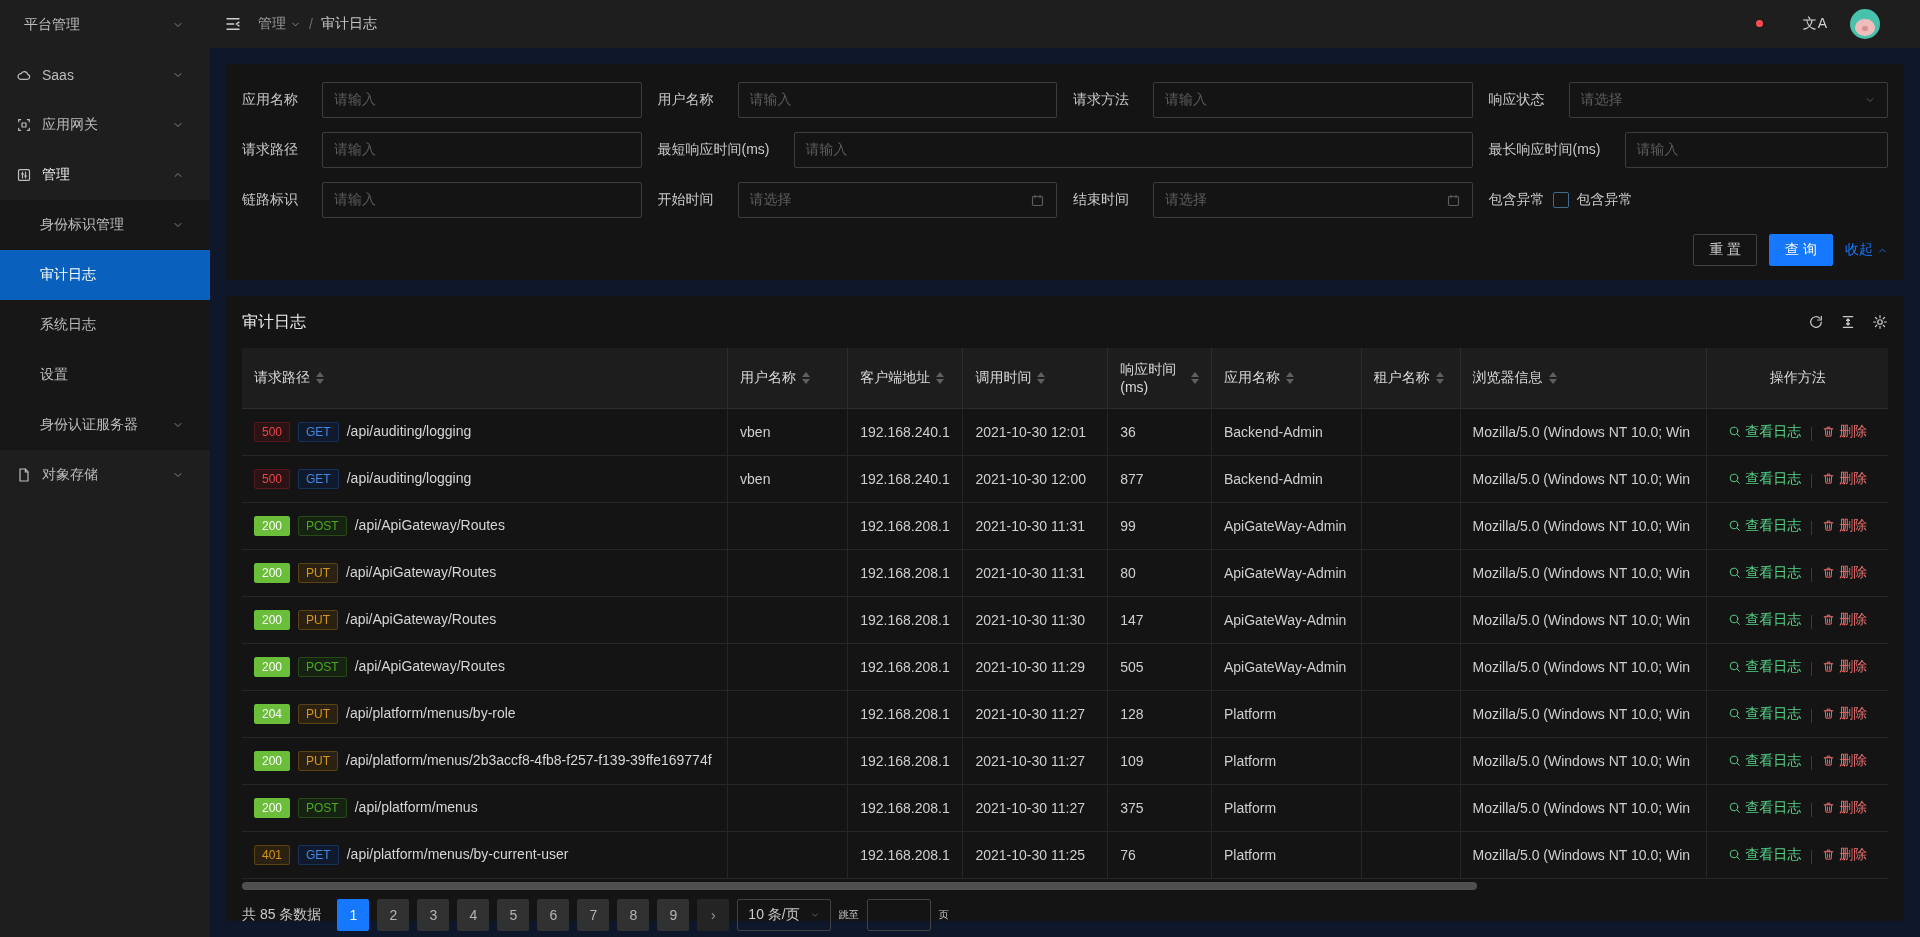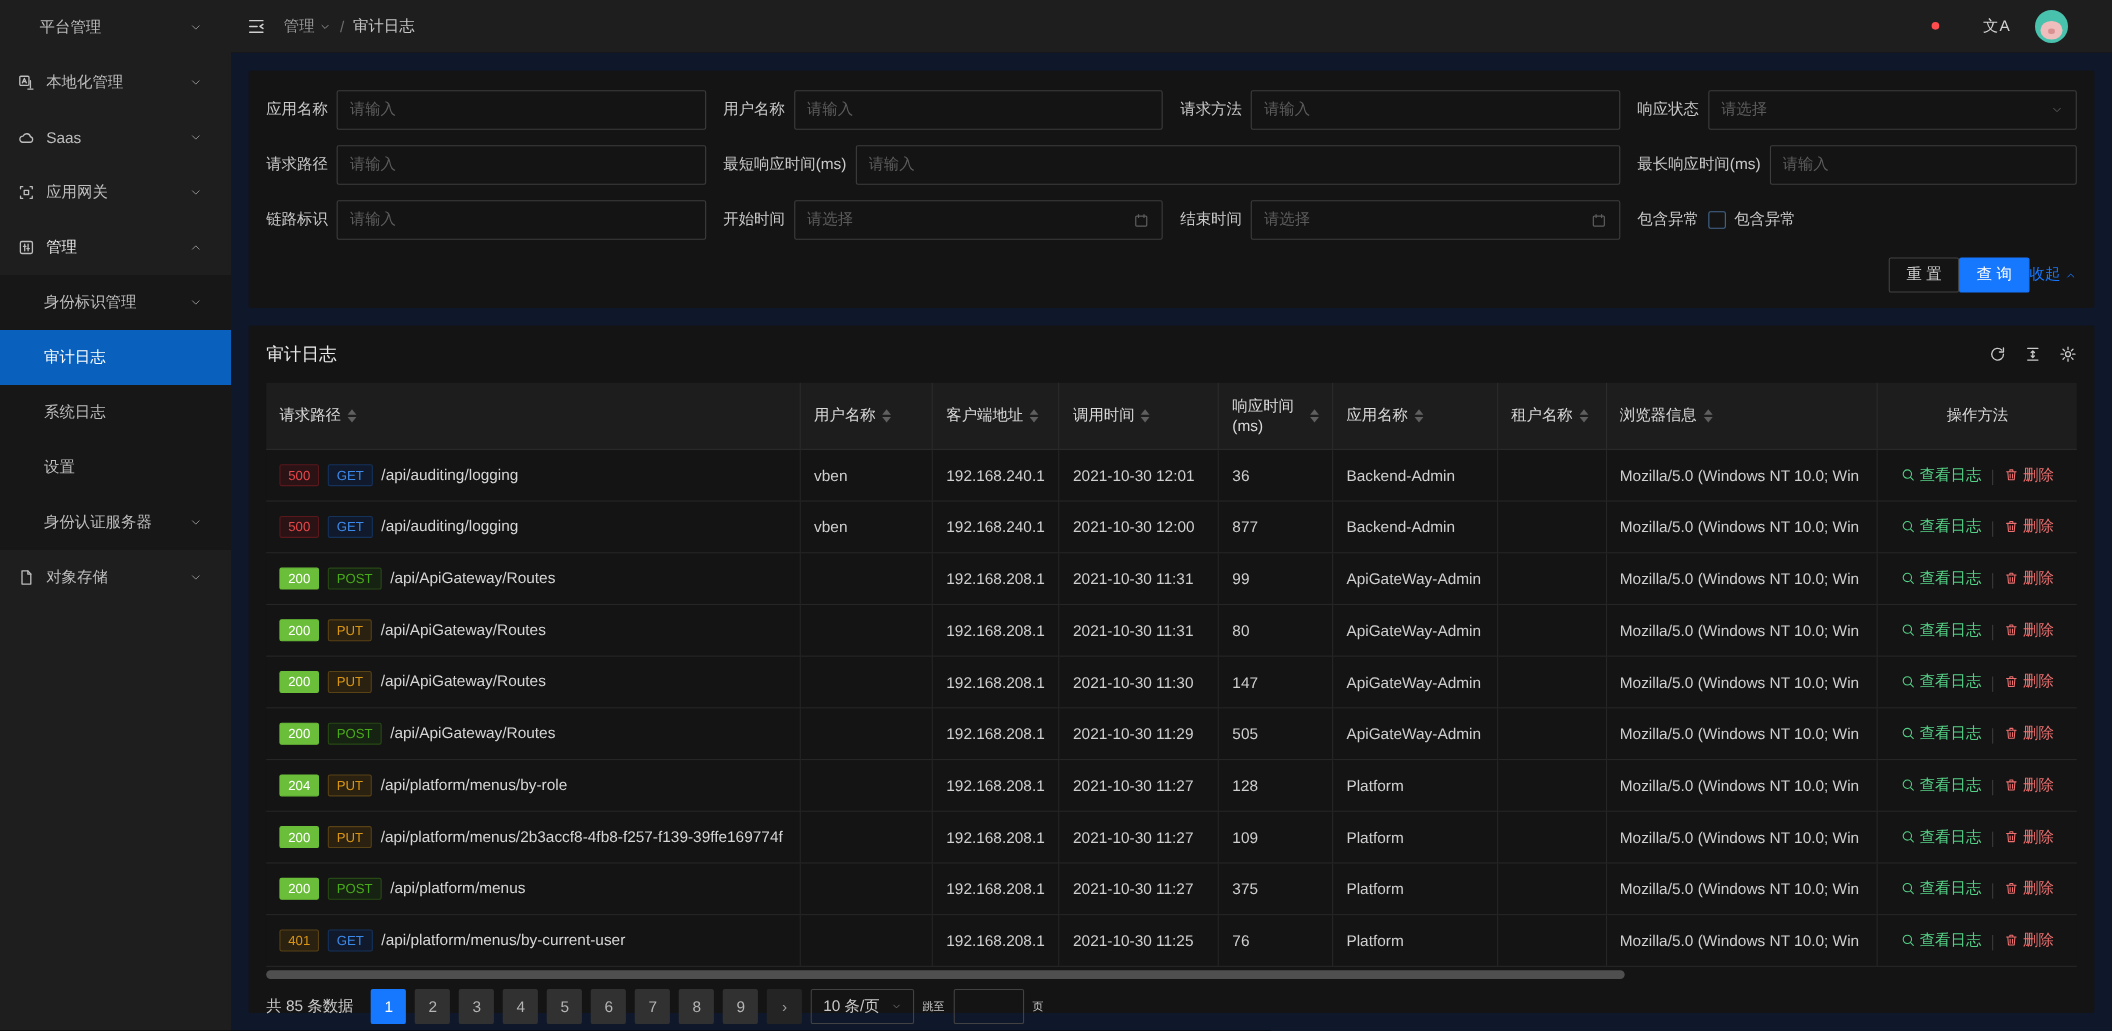--- a/index.html
+++ b/index.html
@@ -12,21 +12,21 @@
   .logo-mark { width:30px; height:30px; position:relative; flex-shrink:0; }
   .logo-mark i { position:absolute; display:block; border-radius:5px; }
   .logo-mark .l1 { width:20px; height:20px; left:2px; top:0; background:linear-gradient(135deg,#c084fc,#6366f1); transform:skewX(-12deg); }
   .logo-mark .l2 { width:22px; height:14px; left:6px; top:14px; background:linear-gradient(135deg,#22d3ee,#10b981); transform:skewX(-12deg); }
   .logo-title { color:#fff; font-size:17px; font-weight:bold; letter-spacing:.2px; }
   .menu { flex:1; overflow:hidden; }
   .menu-item { height:50px; display:flex; align-items:center; padding:0 16px; color:#bdbdbd; font-size:14px; cursor:pointer; }
   .menu-item .icon { margin-right:10px; font-size:16px; color:#bdbdbd; }
   .menu-item .mi-label { flex:1; white-space:nowrap; overflow:hidden; }
   .menu-item .chev { color:#8f8f8f; font-size:12px; }
-  .menu-item.no-icon { padding-left:36px; }
+  .menu-item.no-icon { padding-left:24px; }
   .menu-item.expanded { color:#e9e9e9; }
   .submenu { background:#171717; }
   .submenu .menu-item { padding-left:40px; }
   .menu-item.active { background:#0960bd; color:#fff; }
   .icon svg { width:1em; height:1em; display:block; }
 
   
   .main { flex:1; display:flex; flex-direction:column; min-width:0; }
   .topbar { height:48px; background:#1e1e1e; display:flex; align-items:center; padding:0 18px 0 14px; flex-shrink:0; }
   .fold-btn { color:#cfcfcf; font-size:18px; cursor:pointer; margin-right:16px; display:flex; }
@@ -45,26 +45,26 @@
 
   .content { flex:1; padding:16px 16px; display:flex; flex-direction:column; gap:16px; min-height:0; background:#0f172a; }
   .panel { background:#141414; border-radius:2px; }
 
   
   .filter-panel { padding:18px 16px 14px; flex-shrink:0; }
   .filter-grid { display:grid; grid-template-columns:repeat(4,1fr); gap:14px 16px; }
   .f-field { display:flex; align-items:center; min-width:0; }
   .f-field.span2 { grid-column:span 2; }
   .f-label { color:#c9c9c9; font-size:14px; white-space:nowrap; margin-right:8px; flex-shrink:0; }
-  .f-box { flex:1; height:36px; border:1px solid #3d3d3d; border-radius:2px; background:#141414; display:flex; align-items:center; padding:0 11px; min-width:0; cursor:text; }
+  .f-box { flex:1; height:36px; border:1px solid #3d3d3d; border-radius:2px; background:#141414; display:flex; align-items:center; padding:0 11px; min-width:0; cursor:text;margin-left:16px; }
   .f-box .ph { color:#5c5c5c; font-size:14px; flex:1; white-space:nowrap; overflow:hidden; }
   .f-box .suffix { color:#5c5c5c; font-size:14px; margin-left:8px; display:flex; }
   .f-check { width:16px; height:16px; border:1px solid #44688f; border-radius:2px; background:transparent; margin-right:8px; flex-shrink:0; cursor:pointer; }
   .f-check-label { color:#c9c9c9; font-size:14px; }
-  .filter-actions { display:flex; justify-content:flex-end; align-items:center; margin-top:16px; }
+  .filter-actions { display:flex; justify-content:flex-end; align-items:center; gap:12px; margin-top:16px; }
   .btn { height:32px; padding:0 15px; font-size:14px; border-radius:2px; cursor:pointer; display:flex; align-items:center; }
   .btn-default { background:transparent; border:1px solid #424242; color:#d0d0d0; }
   .btn-primary { background:#1677ff; border:1px solid #1677ff; color:#fff; }
   .link-collapse { color:#1677ff; font-size:14px; display:flex; align-items:center; gap:4px; cursor:pointer; }
   .link-collapse .chev { font-size:11px; }
 
   
   .table-panel { flex:1; display:flex; flex-direction:column; min-height:0; padding:0 16px 8px; }
   .panel-head { height:52px; display:flex; align-items:center; flex-shrink:0; }
   .panel-title { color:#eaeaea; font-size:16px; }
@@ -112,34 +112,20 @@
 </style>
 </head>
 <body>
 
 <div class="app">
 
   <aside class="sidebar">
     <nav class="menu" id="menu">
         <div class="menu-item no-icon">
           <span class="mi-label">平台管理</span>
-          <span class="icon chev" style="font-size: 12px;">
-            <svg viewBox="0 0 24 24" fill="none" stroke="currentColor" stroke-width="1.8" stroke-linecap="round" stroke-linejoin="round">
-              <polyline points="6 9 12 15 18 9"></polyline>
-            </svg>
-          </span>
-        </div>
-        <div class="menu-item">
-          <span class="icon">
-            <svg viewBox="0 0 24 24" fill="none" stroke="currentColor" stroke-width="1.8" stroke-linecap="round" stroke-linejoin="round">
-              <rect x="3" y="3.5" width="12.5" height="12.5" rx="1.5"></rect>
-              <path d="M6.5 12.5L9.2 6.5l2.7 6M7.4 10.7h3.7M17.5 9.5V19M14 21h7"></path>
-            </svg>
-          </span>
-          <span class="mi-label">本地化管理</span>
           <span class="icon chev" style="font-size: 12px;">
             <svg viewBox="0 0 24 24" fill="none" stroke="currentColor" stroke-width="1.8" stroke-linecap="round" stroke-linejoin="round">
               <polyline points="6 9 12 15 18 9"></polyline>
             </svg>
           </span>
         </div>
         <div class="menu-item">
           <span class="icon">
             <svg viewBox="0 0 24 24" fill="none" stroke="currentColor" stroke-width="1.8" stroke-linecap="round" stroke-linejoin="round">
               <path d="M7 18.5a4.2 4.2 0 1 1 .6-8.4A5.2 5.2 0 0 1 17.5 11 3.8 3.8 0 0 1 17 18.5H7z"></path>

